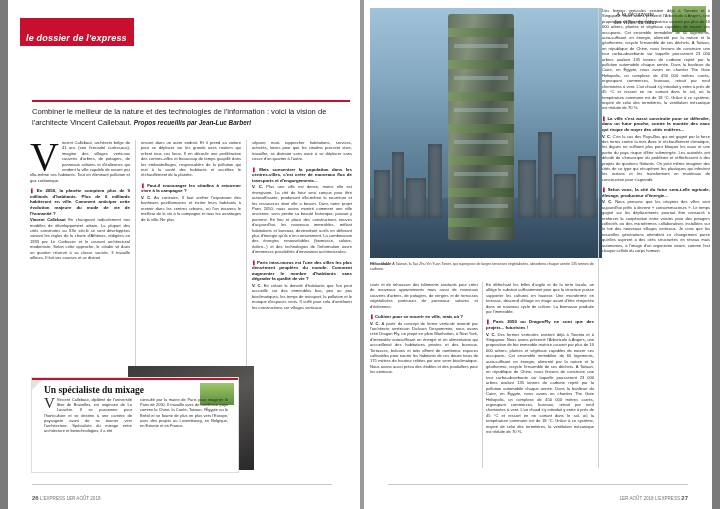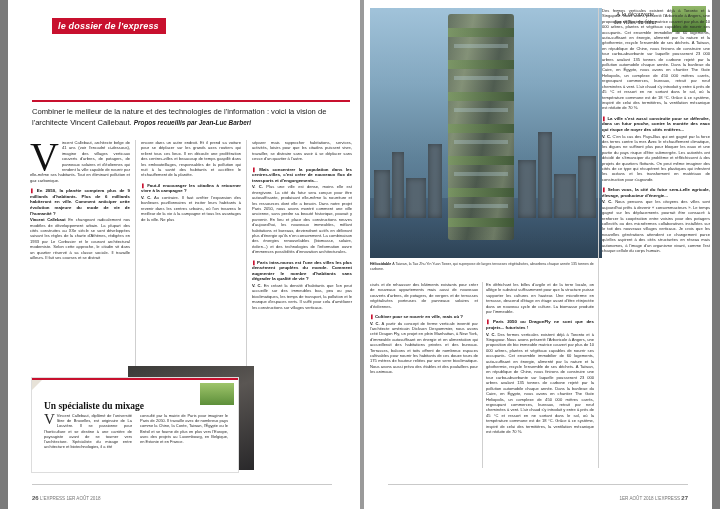--- a/index.html
+++ b/index.html
@@ -5,22 +5,22 @@
   html,body{margin:0;padding:0;background:#6e6e6e;}
   body{width:720px;height:509px;overflow:hidden;font-family:"Liberation Sans",sans-serif;}
   .spread{position:relative;width:720px;height:509px;background:#7a7a7a;}
   .page{position:absolute;top:0;background:#ffffff;height:509px;}
   .page-left{left:8px;width:352px;}
   .page-right{left:364px;width:348px;}
   .gutter{position:absolute;left:360px;top:0;width:4px;height:509px;background:#9a9a9a;}
 
   
   .dossier-banner{position:absolute;left:12px;top:18px;background:#c8102e;color:#fff;
-     font-weight:bold;font-style:italic;font-size:9px;letter-spacing:.2px;padding:3px 7px 3px 6px;
-     font-family:"Liberation Sans",sans-serif;margin-left:32px;}
+     font-weight:bold;font-style:italic;font-size:9px;letter-spacing:.2px;padding:15px 7px 3px 6px;
+     font-family:"Liberation Sans",sans-serif;}
   .headline{position:absolute;left:22px;top:38px;width:320px;text-align:center;
      font-family:"Liberation Serif",serif;font-size:26px;line-height:28px;color:#111;letter-spacing:-.3px;}
   .headline div{white-space:nowrap;}
   .rule-red{position:absolute;left:24px;top:100px;width:318px;height:2px;background:#c8102e;}
   .subtitle{position:absolute;left:24px;top:107px;width:320px;font-size:7.6px;line-height:10.5px;color:#1a1a1a;}
   .subtitle .credit{font-weight:bold;font-style:italic;font-size:6.4px;}
 
   .cols{position:absolute;left:22px;top:140px;width:322px;height:330px;}
   .col{position:absolute;top:0;width:100px;font-size:4.1px;line-height:5.4px;color:#2a2a2a;text-align:justify;}
   .col.c1{left:0;}
@@ -32,21 +32,21 @@
   .q{font-weight:bold;color:#111;font-size:4.4px;line-height:5.6px;display:block;margin:5px 0 1px;}
   .q .mark{color:#c8102e;font-weight:bold;}
   .who{font-weight:bold;color:#111;}
   .colsep{position:absolute;top:0;width:1px;height:318px;background:#cfcfcf;}
 
   
   .sidebox{position:absolute;left:24px;top:378px;width:206px;height:92px;background:#fff;
      border-top:2px solid #c8102e;box-shadow:0 0 0 1px #ddd;}
   .sidebox-corner{position:absolute;left:0;top:0;width:0;height:0;
      border-top:10px solid #e7e2d8;border-right:10px solid transparent;}
-  .sidebox h3{margin:0;padding:21px 8px 2px 12px;font-family:"Liberation Serif",serif;
+  .sidebox h3{margin:0;padding:5px 8px 2px 12px;font-family:"Liberation Serif",serif;
      font-size:9.5px;color:#111;font-weight:bold;}
   .sidebox .sb-cols{position:relative;padding:0 8px 0 12px;}
   .sidebox .sb-col{float:left;width:88px;font-size:4px;line-height:5.2px;color:#2a2a2a;text-align:justify;}
   .sidebox .sb-col.two{margin-left:8px;}
   .sb-dropcap{float:left;font-family:"Liberation Serif",serif;font-size:15px;line-height:12px;margin:0 2px 0 0;}
   .sb-thumb{position:absolute;right:4px;top:3px;width:34px;height:22px;
      background:linear-gradient(#9fc56b,#5d8f3a);}
 
   
   .portrait{position:absolute;left:120px;top:366px;width:126px;height:104px;

